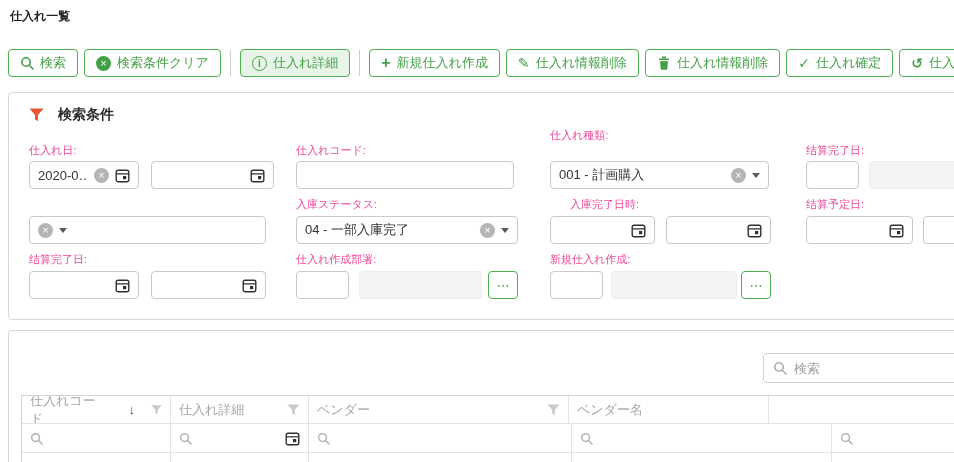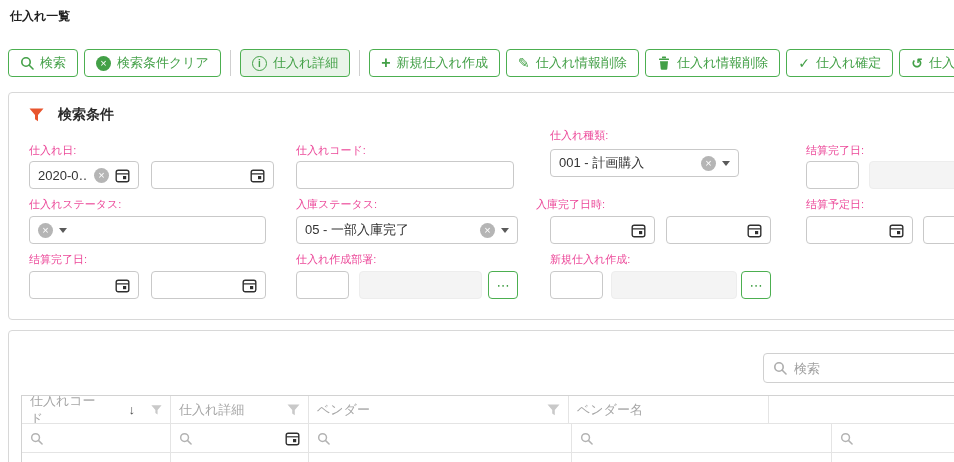--- a/index.html
+++ b/index.html
@@ -169,44 +169,43 @@
           <svg width="15" height="15" viewBox="0 0 15 15">
             <use href="#ic-cal"></use>
           </svg>
         </span>
     </div>
 
     <div class="flabel" style="left:287px;top:50px">仕入れコード:</div>
     <input class="inp" style="left: 287px; top: 68px; width: 218px;">
 
     <div class="flabel" style="left:541px;top:35px">仕入れ種類:</div>
-    <div class="box" style="left:541px;top:56px;width:189px">
+    <div class="box" style="left:541px;top:68px;width:219px">
       <span class="val">001 - 計画購入</span>
       <span class="clear-ic">×</span>
       <span class="caret"></span>
     </div>
 
     <div class="flabel" style="left:797px;top:50px">结算完了日:</div>
     <input class="inp" style="left: 797px; top: 68px; width: 53px;">
     <div class="inp-gray" style="left:860px;top:68px;width:130px"></div>
 
-    <div class="flabel" style="left:20px;top:104px">仕入れステータス:</div>
     <div class="box" style="left:20px;top:123px;width:237px">
       <span class="clear-ic">×</span>
       <span class="caret"></span>
     </div>
 
     <div class="flabel" style="left:287px;top:104px">入庫ステータス:</div>
     <div class="box" style="left:287px;top:123px;width:222px">
-      <span class="val">05 - 一部入庫完了</span>
+      <span class="val">04 - 一部入庫完了</span>
       <span class="clear-ic">×</span>
       <span class="caret"></span>
     </div>
 
-    <div class="flabel" style="left:527px;top:104px">入庫完了日時:</div>
+    <div class="flabel" style="left:561px;top:104px">入庫完了日時:</div>
     <div class="box" style="left:541px;top:123px;width:105px">
       <span class="val"></span>
       <span class="cal-ic">
           <svg width="15" height="15" viewBox="0 0 15 15">
             <use href="#ic-cal"></use>
           </svg>
         </span>
     </div>
     <div class="box" style="left:657px;top:123px;width:105px">
       <span class="val"></span>

